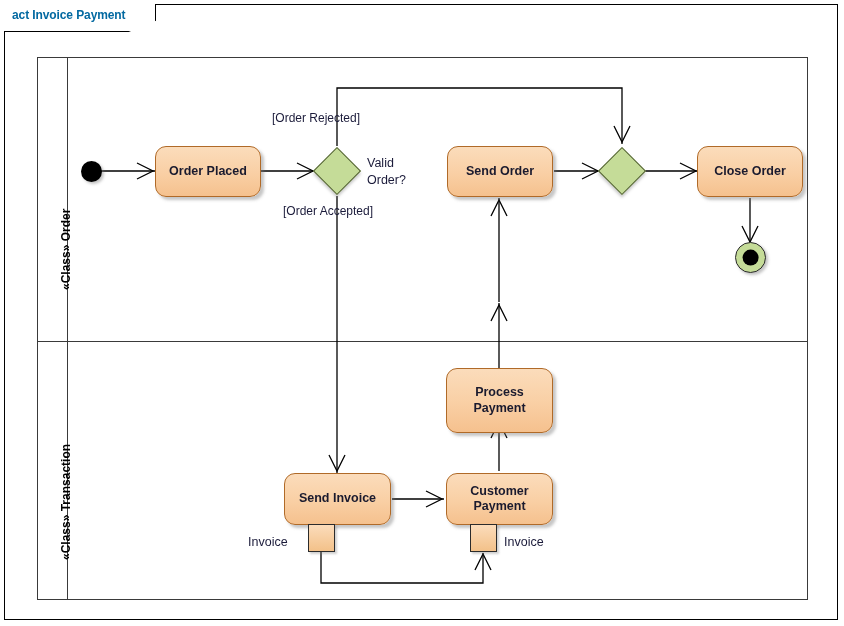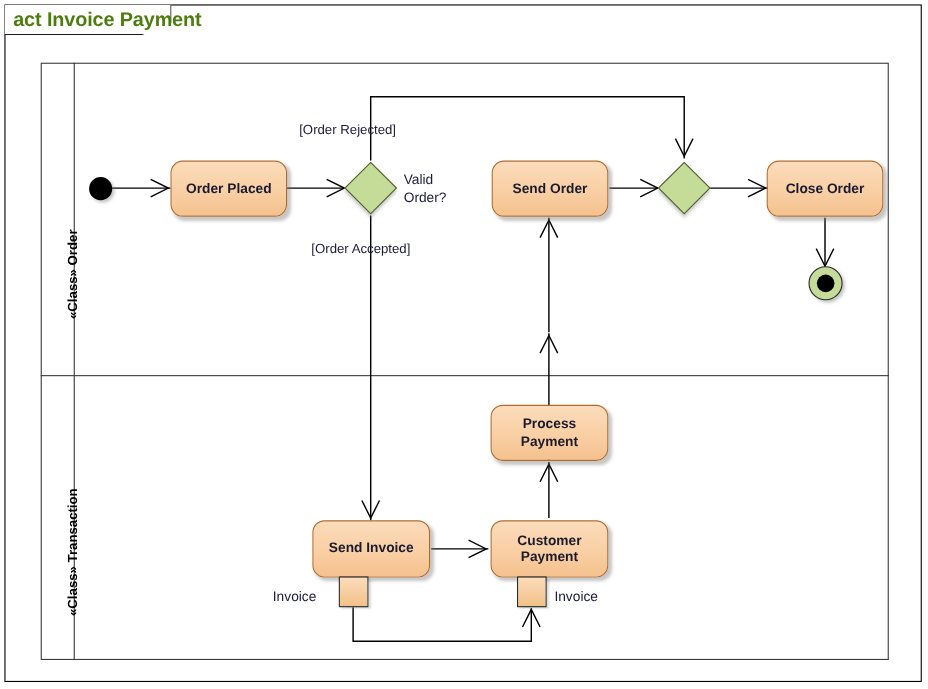--- a/index.html
+++ b/index.html
@@ -39,23 +39,23 @@
     border-top: none;
     border-left: none;
     box-sizing: border-box;
     -webkit-clip-path: polygon(0 0, 100% 0, 100% 60%, 82% 100%, 0 100%);
     clip-path: polygon(0 0, 100% 0, 100% 60%, 82% 100%, 0 100%);
   }
   .frame-title {
     position: absolute;
     left: 12px;
     top: 8px;
-    font-size: 18px;
+    font-size: 12px;
     font-weight: bold;
-    color: #4d7c0f;
+    color: #0369a1;
     letter-spacing: -0.1px;
     white-space: nowrap;
   }
 
   
   .lanes {
     position: absolute;
     left: 37px;
     top: 57px;
     width: 771px;
@@ -247,32 +247,32 @@
   </svg>
 
   <div class="initial-node" style="left:81px; top:161px; width:21px; height:21px;"></div>
 
   <div class="activity" style="left:155px; top:146px; width:106px; height:51px;">Order Placed</div>
 
   <div class="diamond" style="left:320px; top:154px; width:34px; height:34px;"></div>
   <div class="node-label" style="left:367px; top:155px; width:60px; white-space:normal;"><span>Valid Order?</span></div>
 
   <div class="edge-label" style="left:272px; top:111px;">[Order Rejected]</div>
-  <div class="edge-label" style="left:283px; top:219px;">[Order Accepted]</div>
+  <div class="edge-label" style="left:283px; top:204px;">[Order Accepted]</div>
 
   <div class="activity" style="left:447px; top:146px; width:106px; height:51px;">Send Order</div>
 
   <div class="diamond" style="left:605px; top:154px; width:34px; height:34px;"></div>
 
   <div class="activity" style="left:697px; top:146px; width:106px; height:51px;">Close Order</div>
 
   <div class="final-node" style="left:735px; top:242px; width:31px; height:31px;"></div>
 
 
-  <div class="activity" style="left:446px; top:368px; width:107px; height:51px; padding:20px 22px;">Process Payment</div>
+  <div class="activity" style="left:446px; top:368px; width:107px; height:65px; padding:20px 22px;">Process Payment</div>
 
   <div class="activity" style="left:284px; top:473px; width:107px; height:52px;">Send Invoice</div>
 
   <div class="activity" style="left:446px; top:473px; width:107px; height:52px; padding:17px 18px;">Customer Payment</div>
 
   <div class="pin" style="left:308px; top:524px; width:27px; height:28px;"></div>
   <div class="node-label" style="left:248px; top:534px;">Invoice</div>
 
   <div class="pin" style="left:470px; top:524px; width:27px; height:28px;"></div>
   <div class="node-label" style="left:504px; top:534px;">Invoice</div>

